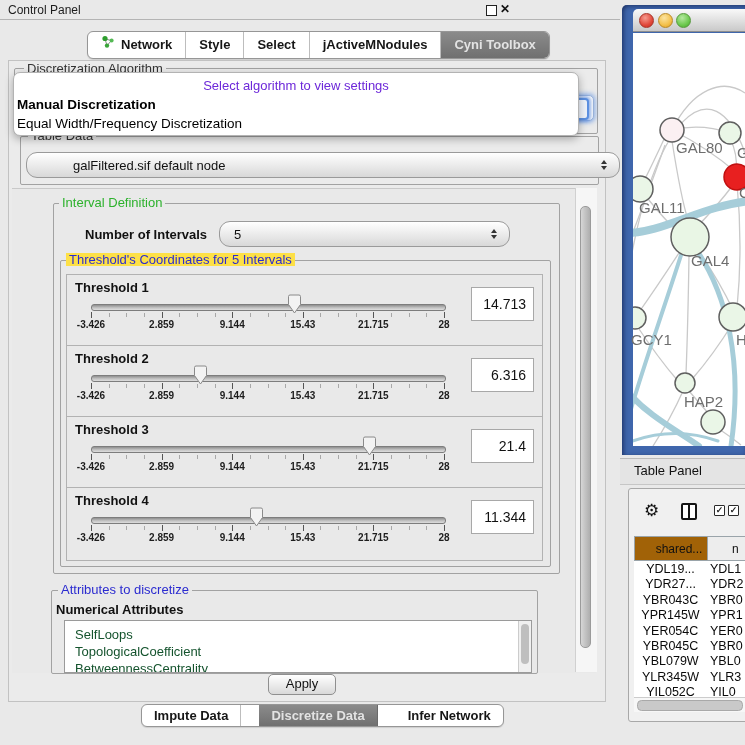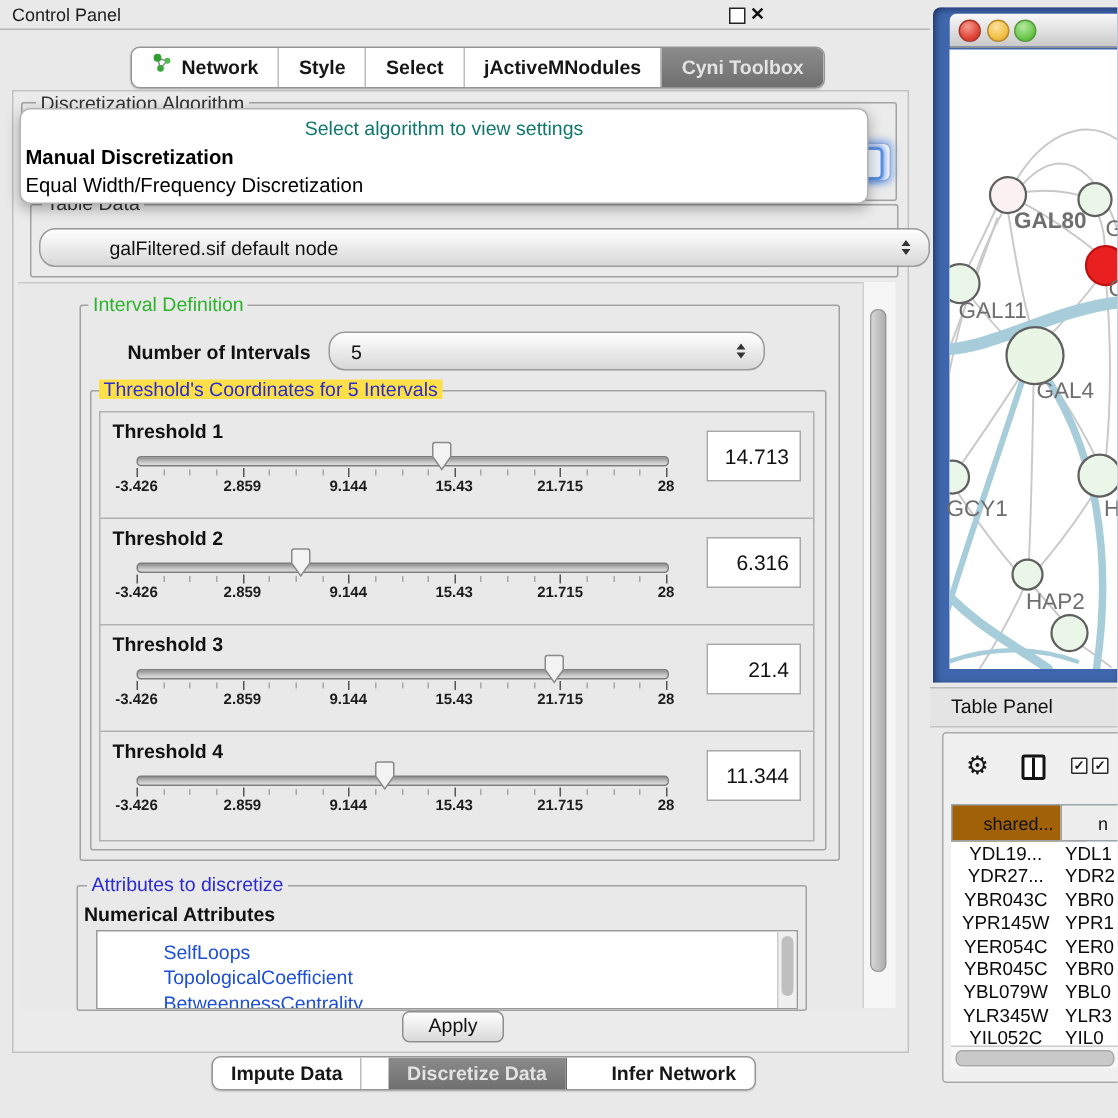--- a/index.html
+++ b/index.html
@@ -41,21 +41,21 @@
   .arr-dn{width:0;height:0;border-left:3.5px solid transparent;border-right:3.5px solid transparent;
     border-top:4.5px solid #333;}
   
   .focus-combo{left:200px;top:95px;width:392px;height:24px;border-radius:5px;background:#f4f6f9;
     border:1px solid #9ab2d8;box-shadow:0 0 4px 2px rgba(95,145,225,.55);z-index:2;}
   .focus-stepper{right:4px;top:2px;width:14px;height:18px;border-radius:4px;background:#edf2fa;
     border:2px solid #5b8fe0;box-shadow:0 0 3px 1.5px rgba(90,140,225,.6);position:absolute;}
   
   .popup{left:13px;top:72px;width:564px;height:62px;background:#fff;border:1px solid #b3b3b3;
     border-radius:7px;box-shadow:0 3px 9px rgba(0,0,0,.3);z-index:10;}
-  .popup-ph{top:5px;left:0;width:100%;text-align:center;font-size:13px;color:#0f766e;position:absolute;}
+  .popup-ph{top:5px;left:0;width:100%;text-align:center;font-size:13px;color:#6d28d9;position:absolute;}
   .popopt{position:absolute;left:2px;width:560px;font-size:13.5px;color:#000;line-height:18px;padding-left:1px;}
   .popopt.bold{font-weight:bold;}
   
   .viewport{left:12px;top:188px;width:584px;height:484px;background:#e9e9e9;border-top:1px solid #c9c9c9;}
   .vscroll-track{left:575px;top:188px;width:21px;height:484px;background:#f6f6f6;border-left:1px solid #d0d0d0;}
   .vscroll-thumb{left:580px;top:206px;width:9px;height:440px;border-radius:5px;
     background:linear-gradient(90deg,#d6d6d6,#aeaeae);border:1px solid #9b9b9b;}
   
   .thrbox{position:absolute;left:0;width:475px;height:72px;background:#e9e9e9;border:1px solid #b2b2b2;}
   .thrlabel{position:absolute;left:8px;top:5px;font-size:13px;font-weight:bold;color:#111;}
@@ -63,21 +63,21 @@
     background:linear-gradient(#8f8f8f,#c2c2c2 55%,#dedede);border:1px solid #7d7d7d;}
   .tick{position:absolute;width:1px;background:#a8a8a8;}
   .tick.major{background:#555;}
   .ticklab{position:absolute;width:50px;text-align:center;font-size:10px;font-weight:bold;color:#1d1d1d;}
   .thumb{position:absolute;top:19px;width:15px;height:20px;}
   .valfield{position:absolute;left:404px;top:12px;width:54px;height:32px;background:#fff;
     border:1px solid #a8a8a8;font-size:14px;color:#111;text-align:right;line-height:32px;padding-right:7px;}
   
   .attrlist{left:64px;top:620px;width:466px;height:51px;background:#fff;border:1px solid #9a9a9a;
     overflow:hidden;}
-  .attritem{font-size:13px;color:#1d4ed8;line-height:17px;white-space:nowrap;margin-left:44px;}
+  .attritem{font-size:13px;color:#14532d;line-height:17px;padding-left:10px;white-space:nowrap;}
   .attrlist .pad{height:5px;}
   .listscroll{position:absolute;right:0;top:0;width:12px;height:100%;background:#f0f0f0;border-left:1px solid #ccc;}
   .listthumb{position:absolute;left:1.5px;top:3px;width:8px;height:40px;border-radius:4px;background:#bfbfbf;}
   
   .apply-btn{left:268px;top:674px;width:66px;height:19px;border-radius:5px;
     background:linear-gradient(#ffffff,#d9d9d9);border:1px solid #8f8f8f;
     font-size:13px;color:#111;text-align:center;line-height:18px;}
   
   .netwin{left:622px;top:5px;width:123px;height:450px;background:#3f66ac;border-top-left-radius:5px;
     box-shadow:inset 3px 0 4px -1px rgba(10,20,60,.45), inset 0 3px 4px -1px rgba(10,20,60,.35);}
@@ -410,21 +410,21 @@
       <circle cx="7" cy="156" r="13" fill="#eaf6e7"></circle>
       <circle cx="57" cy="204" r="19" fill="#e9f6e5"></circle>
       <circle cx="2" cy="285" r="11" fill="#eaf6e7"></circle>
       <circle cx="100" cy="284" r="14" fill="#eaf6e7"></circle>
       <circle cx="52" cy="350" r="10" fill="#eaf6e7"></circle>
       <circle cx="80" cy="389" r="12" fill="#eaf6e7"></circle>
     </g>
   </svg>
 </div>
 <div class="abs" id="netLabels" style="left:0;top:0;width:745px;height:745px;pointer-events:none;">
-    <div class="netlabel" style="left: 676px; top: 139px; font-weight: bold;">GAL80</div>
+    <div class="netlabel" style="left: 676px; top: 139px;">GAL80</div>
     <div class="netlabel" style="left: 737px; top: 144px;">GA</div>
     <div class="netlabel" style="left: 639px; top: 199px;">GAL11</div>
     <div class="netlabel" style="left: 739px; top: 184px;">C</div>
     <div class="netlabel" style="left: 691px; top: 252px;">GAL4</div>
     <div class="netlabel" style="left: 631px; top: 331px;">GCY1</div>
     <div class="netlabel" style="left: 736px; top: 331px;">H</div>
     <div class="netlabel" style="left: 684px; top: 393px;">HAP2</div>
   </div>
 
 <div class="abs tp-strip"></div>

